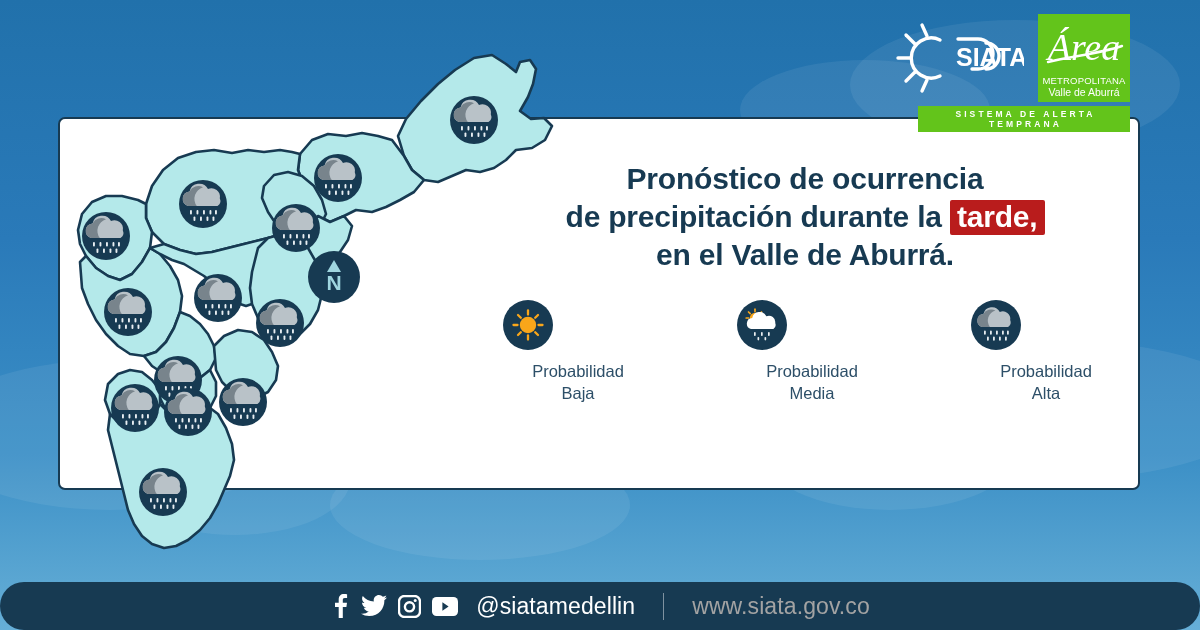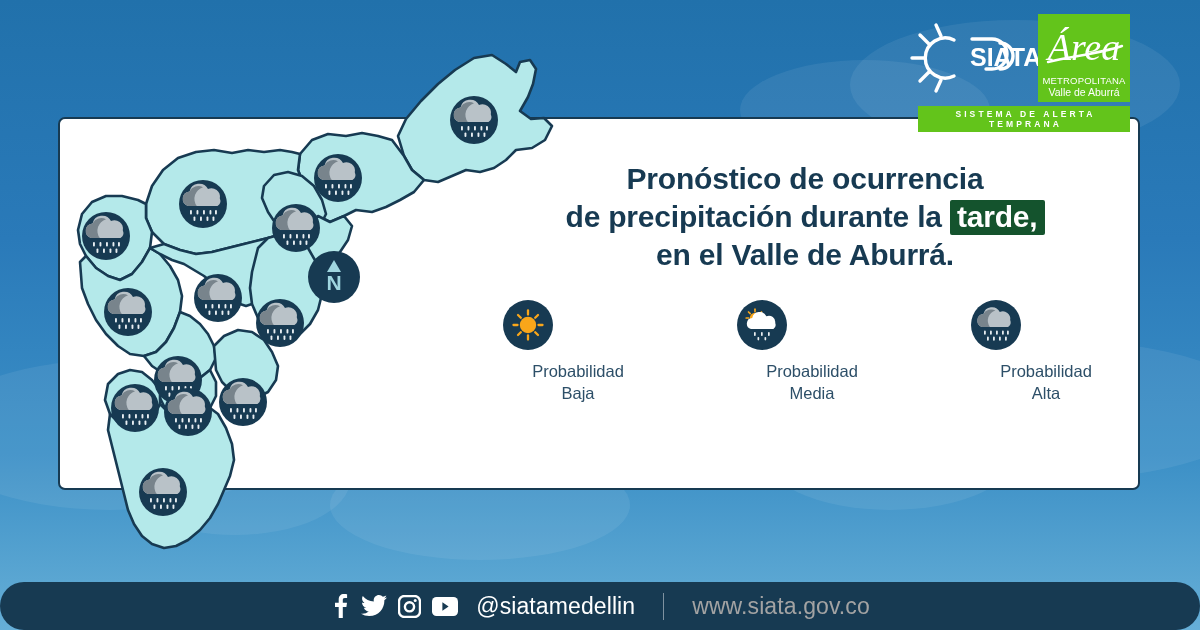--- a/index.html
+++ b/index.html
@@ -27,21 +27,21 @@
   .bg-cloud.c5 { width: 330px; height: 130px; right: 20px; top: 20px; }
   .bg-cloud.c6 { width: 250px; height: 100px; right: 210px; top: 60px; }
   .bg-cloud.c7 { width: 300px; height: 110px; left: 330px; bottom: 70px; }
 
   
   .logos {
     position: absolute; top: 14px; right: 70px;
     display: flex; flex-direction: column; align-items: flex-end;
     z-index: 30;
   }
-  .logos-row { display: flex; align-items: center; }
+  .logos-row { display: flex; align-items: center; gap: 14px; }
   .siata-logo { position: relative; width: 128px; height: 72px; }
   .amva-logo {
     width: 92px; height: 88px; background: #63c41b;
     display: flex; flex-direction: column; align-items: center;
     justify-content: flex-end; padding-bottom: 4px; position: relative;
   }
   .amva-script {
     position: absolute; top: 2px; left: 0; right: 0; height: 58px;
   }
   .amva-sub1 {
@@ -75,21 +75,21 @@
   
   .panel {
     position: absolute; left: 470px; top: 160px; width: 670px;
     z-index: 25; text-align: center;
   }
   .title {
     color: #173a52; font-weight: bold; font-size: 30px;
     line-height: 1.26; letter-spacing: -0.2px;
   }
   .hl {
-    background: #14532d; color: #ffffff;
+    background: #b91c1c; color: #ffffff;
     padding: 1px 7px 3px 7px; border-radius: 2px;
     display: inline-block; line-height: 1.04;
   }
   .date-row {
     margin-top: 15px; color: #2d4f68;
     font-size: 16.5px; display: flex;
     justify-content: center; align-items: baseline; gap: 7px;
   }
   .date-val { font-size: 15px; color: #173a52; }
 

